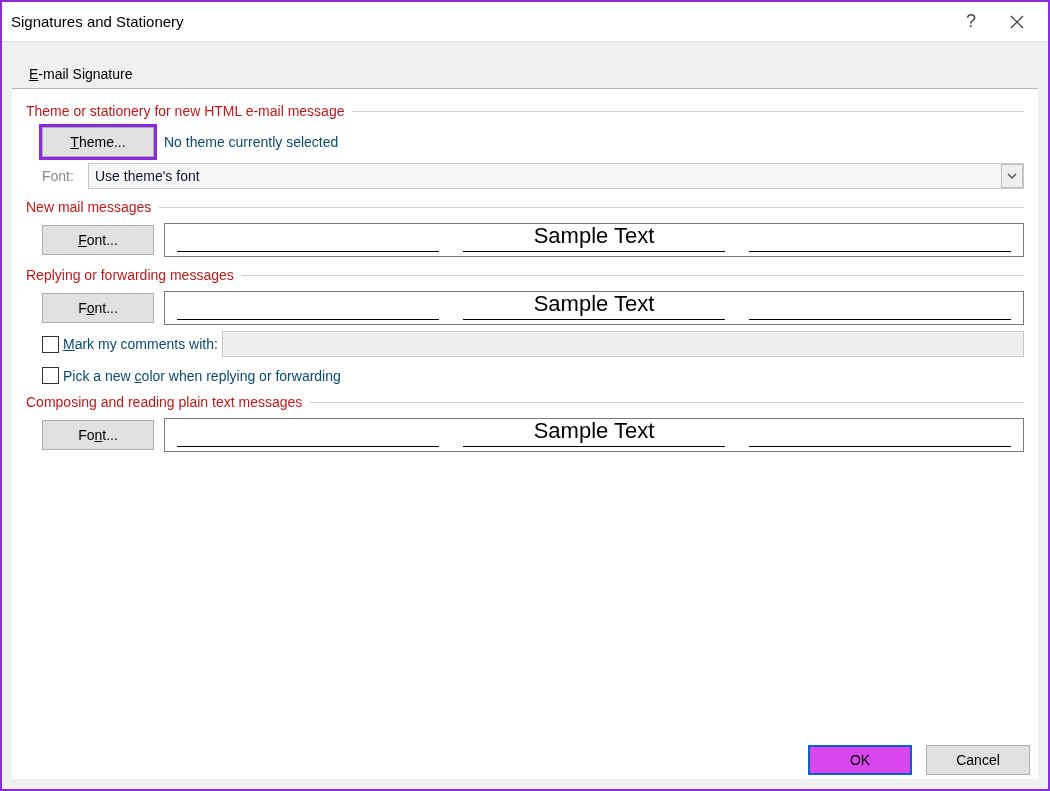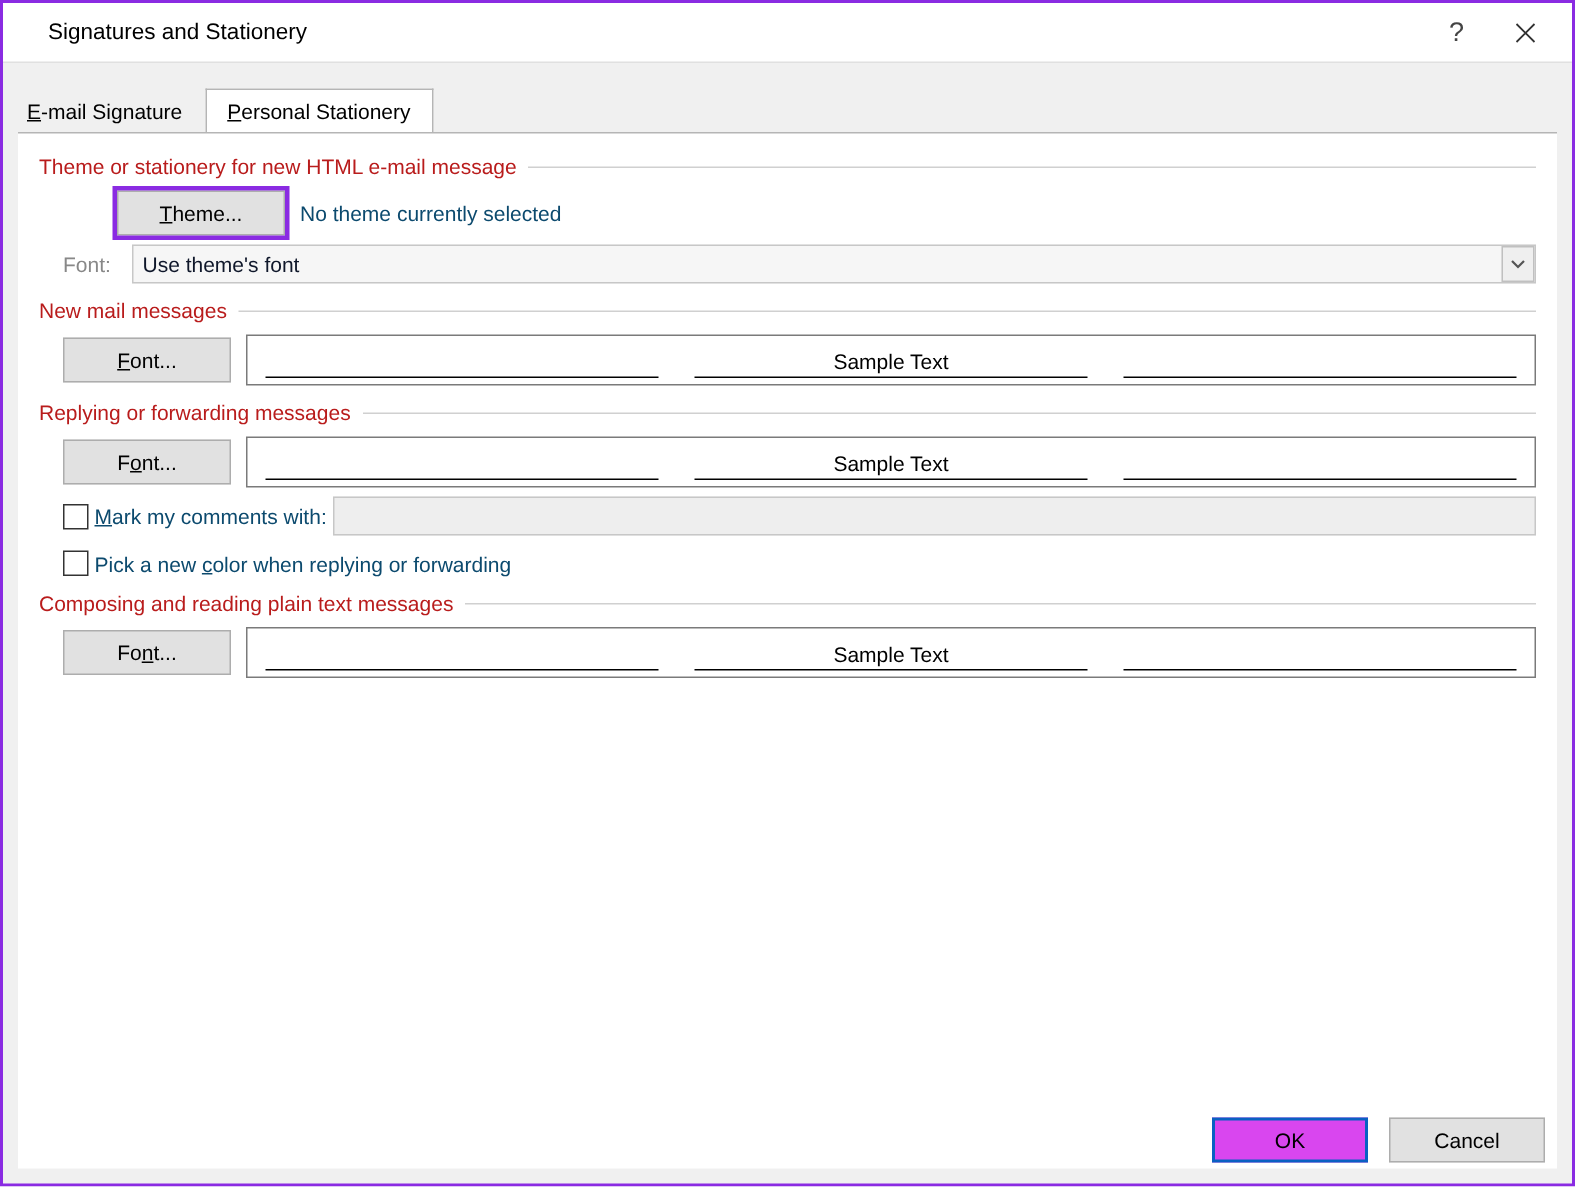--- a/index.html
+++ b/index.html
@@ -16,42 +16,42 @@
     border: 2px solid #8a2be2;
     background: #f0f0f0;
     display: flex;
     flex-direction: column;
     position: relative;
   }
   .titlebar {
     height: 40px;
     display: flex;
     align-items: center;
-    padding: 0 8px 0 30px;
+    padding: 0 8px 0 9px;
     background: #fff;
     border-bottom: 1px solid #e0e0e0;
   }
   .titlebar .title {
     flex: 1;
     font-size: 15px;
   }
   .titlebar .ctrl {
     width: 46px;
     height: 38px;
     display: flex;
     align-items: center;
     justify-content: center;
     font-size: 16px;
     color: #333;
   }
   .titlebar .ctrl svg { width: 14px; height: 14px; stroke: #333; stroke-width: 1.2; fill: none; }
   .tabstrip {
     display: flex;
     align-items: flex-end;
-    padding: 10px 14px 0 1px;
+    padding: 10px 14px 0 12px;
     height: 46px;
     background: #f0f0f0;
   }
   .tab {
     padding: 6px 14px 6px 14px;
     font-size: 14px;
     color: #000;
     border: 1px solid transparent;
     position: relative;
     top: 1px;
@@ -108,21 +108,20 @@
     font-size: 14px;
     color: #000;
     display: inline-flex;
     align-items: center;
     justify-content: center;
     cursor: default;
   }
   .btn.highlight {
     outline: 3px solid #8a2be2;
     outline-offset: 0;
-    margin-left: 36px;
   }
   .btn .ul { text-decoration: underline; }
   .lbl-inline {
     font-size: 14px;
     color: #0c4a6e;
   }
   .lbl-disabled { color: #888; }
   .select {
     flex: 1;
     height: 26px;
@@ -157,21 +156,21 @@
   }
   .sample-box .segment {
     flex: 1;
     margin: 0 12px 4px 12px;
     border-bottom: 1.5px solid #000;
     height: 24px;
     position: relative;
   }
   .sample-box .segment.center {
     text-align: center;
-    font-size: 14px;
+    font-size: 22px;
     display:flex; align-items:flex-end; justify-content:center;
     padding-bottom: 2px;
     margin-top: 20px;
   }
   .chk-row {
     display: flex;
     align-items: center;
     gap: 4px;
     margin-left: 16px;
     margin-bottom: 10px;
@@ -225,23 +224,20 @@
     <div class="ctrl">
       <svg viewBox="0 0 14 14">
           <path d="M1 1 L13 13 M13 1 L1 13"></path>
         </svg>
     </div>
   </div>
 
   <div class="tabstrip">
     <div class="tab inactive">
       <span class="ul">E</span><span>-mail Signature</span>
-    </div>
-    <div class="tab active">
-      <span class="ul">P</span><span>ersonal Stationery</span>
     </div>
   </div>
 
   <div class="tabpanel">
 
     <div class="grp">
       <div class="grp-legend">
         <span class="lbl">Theme or stationery for new HTML e-mail message</span>
         <span class="rule"></span>
       </div>

